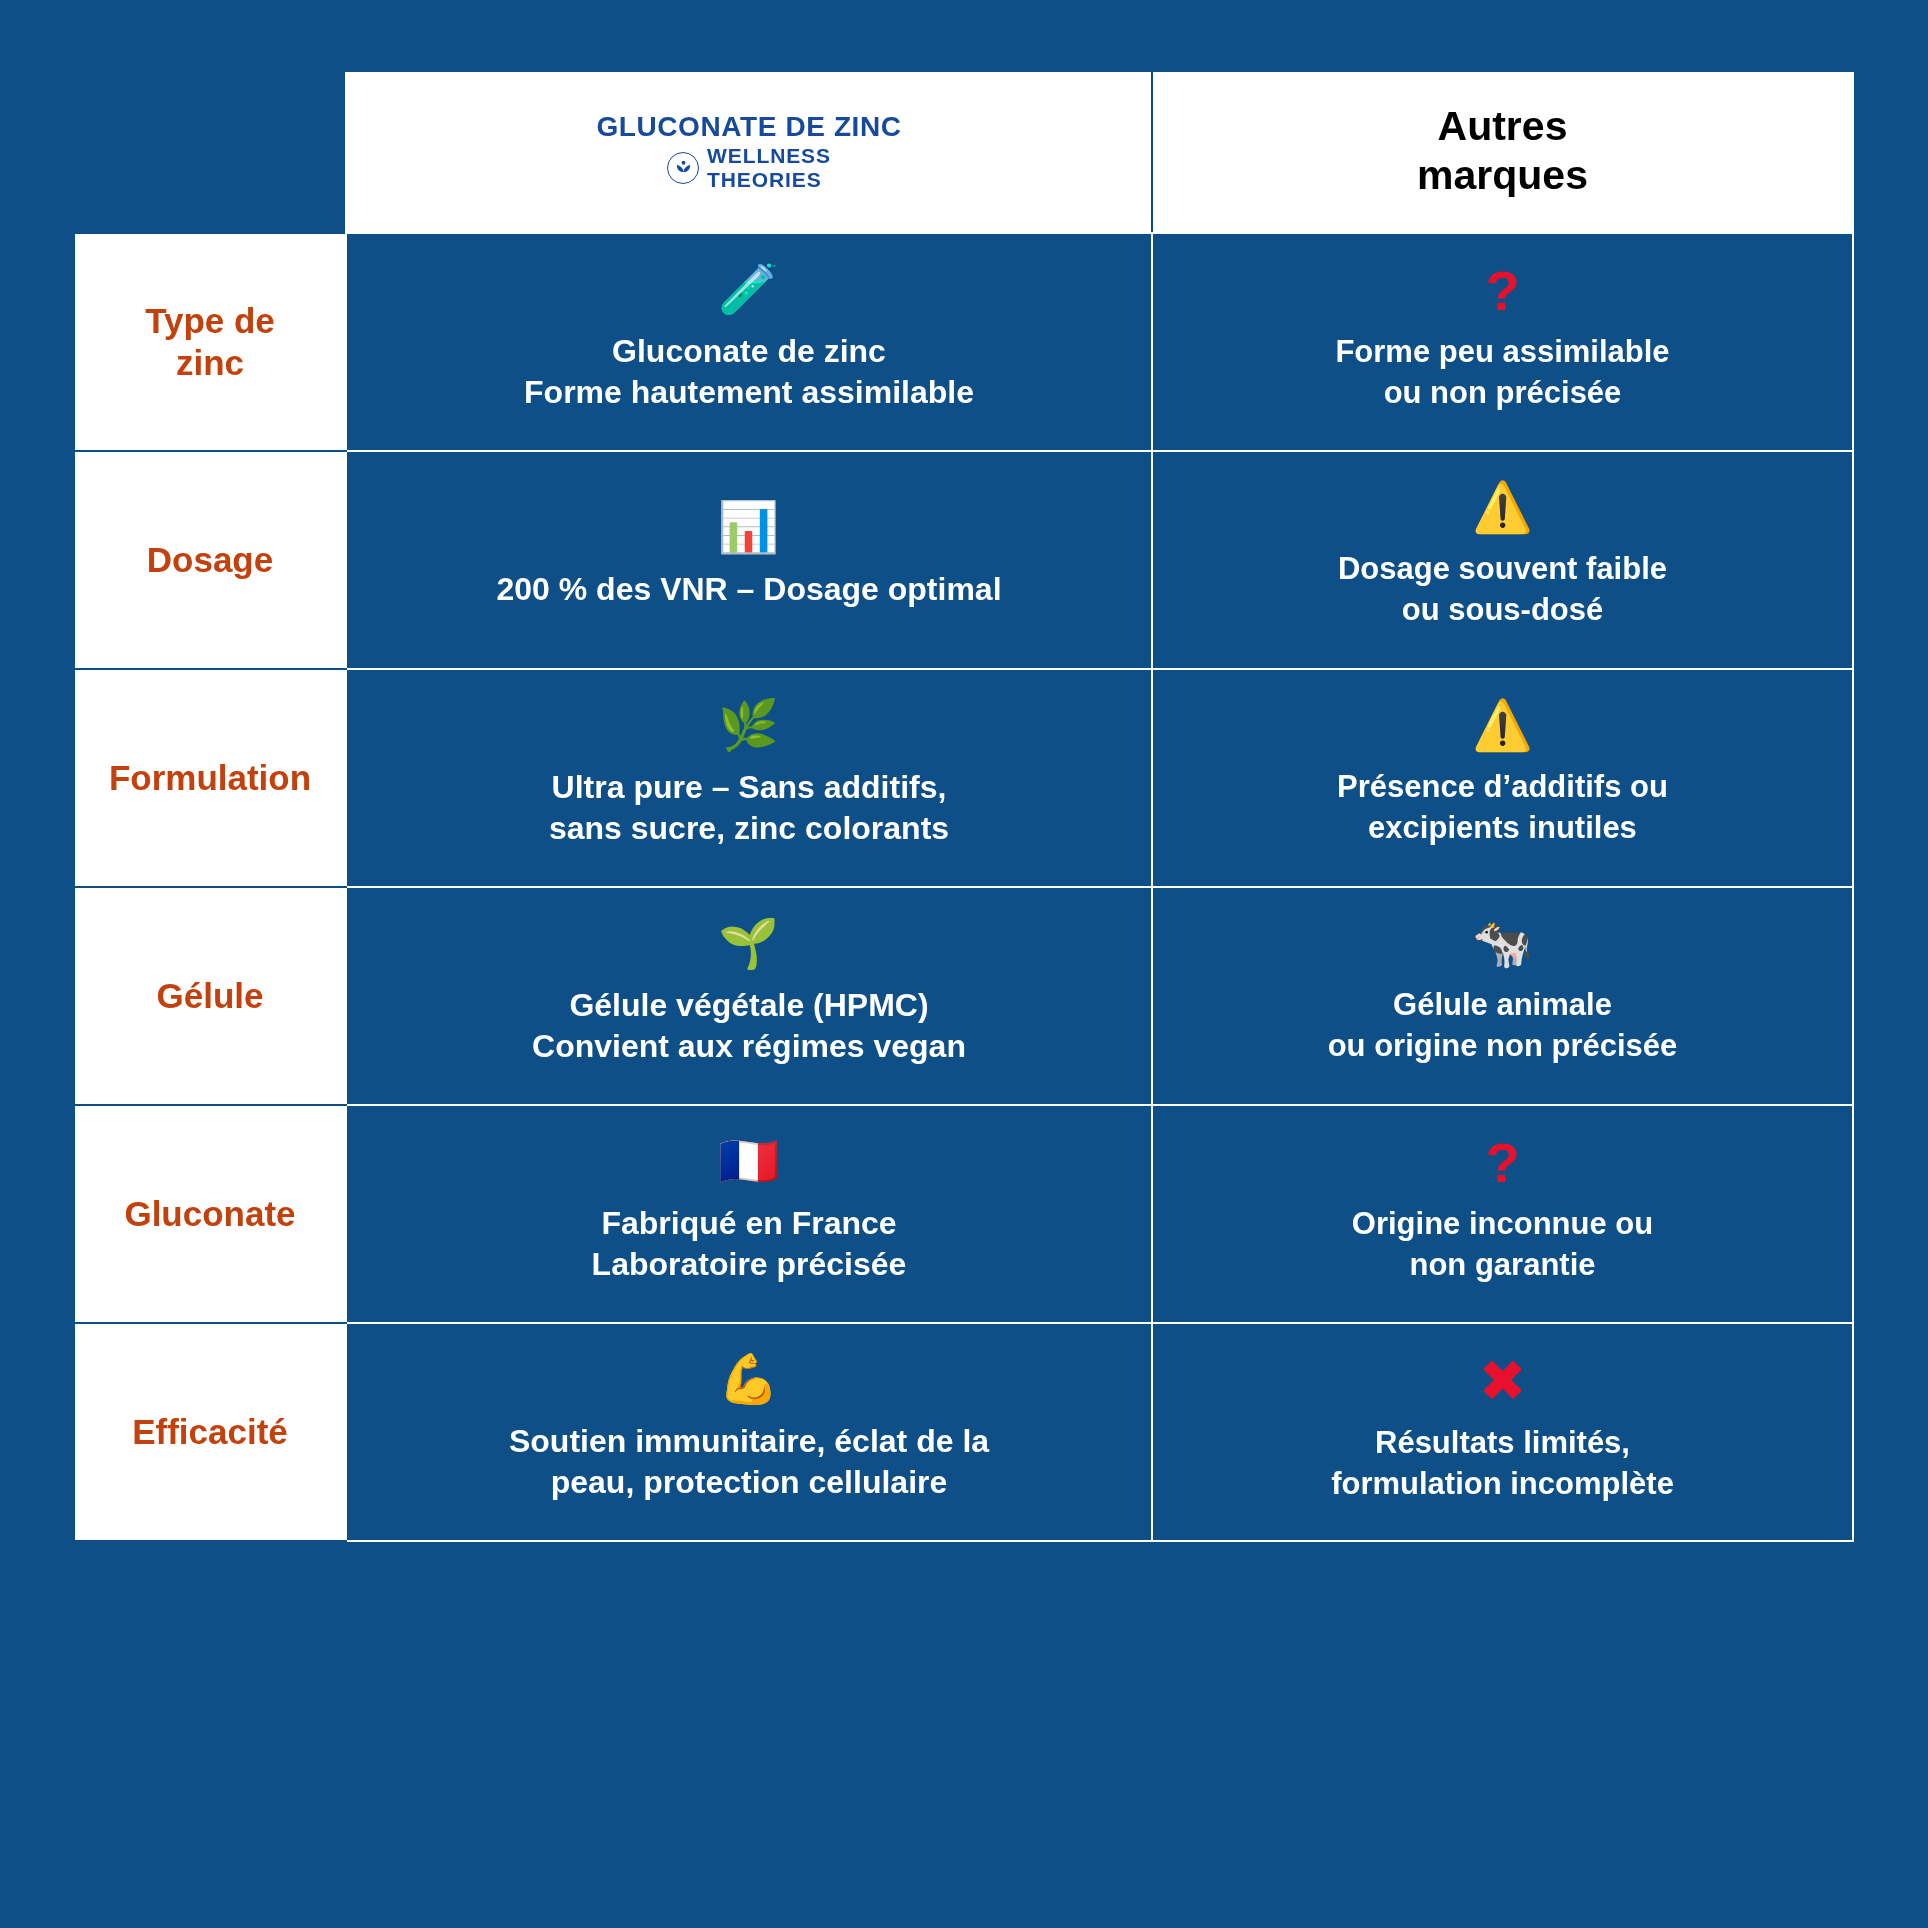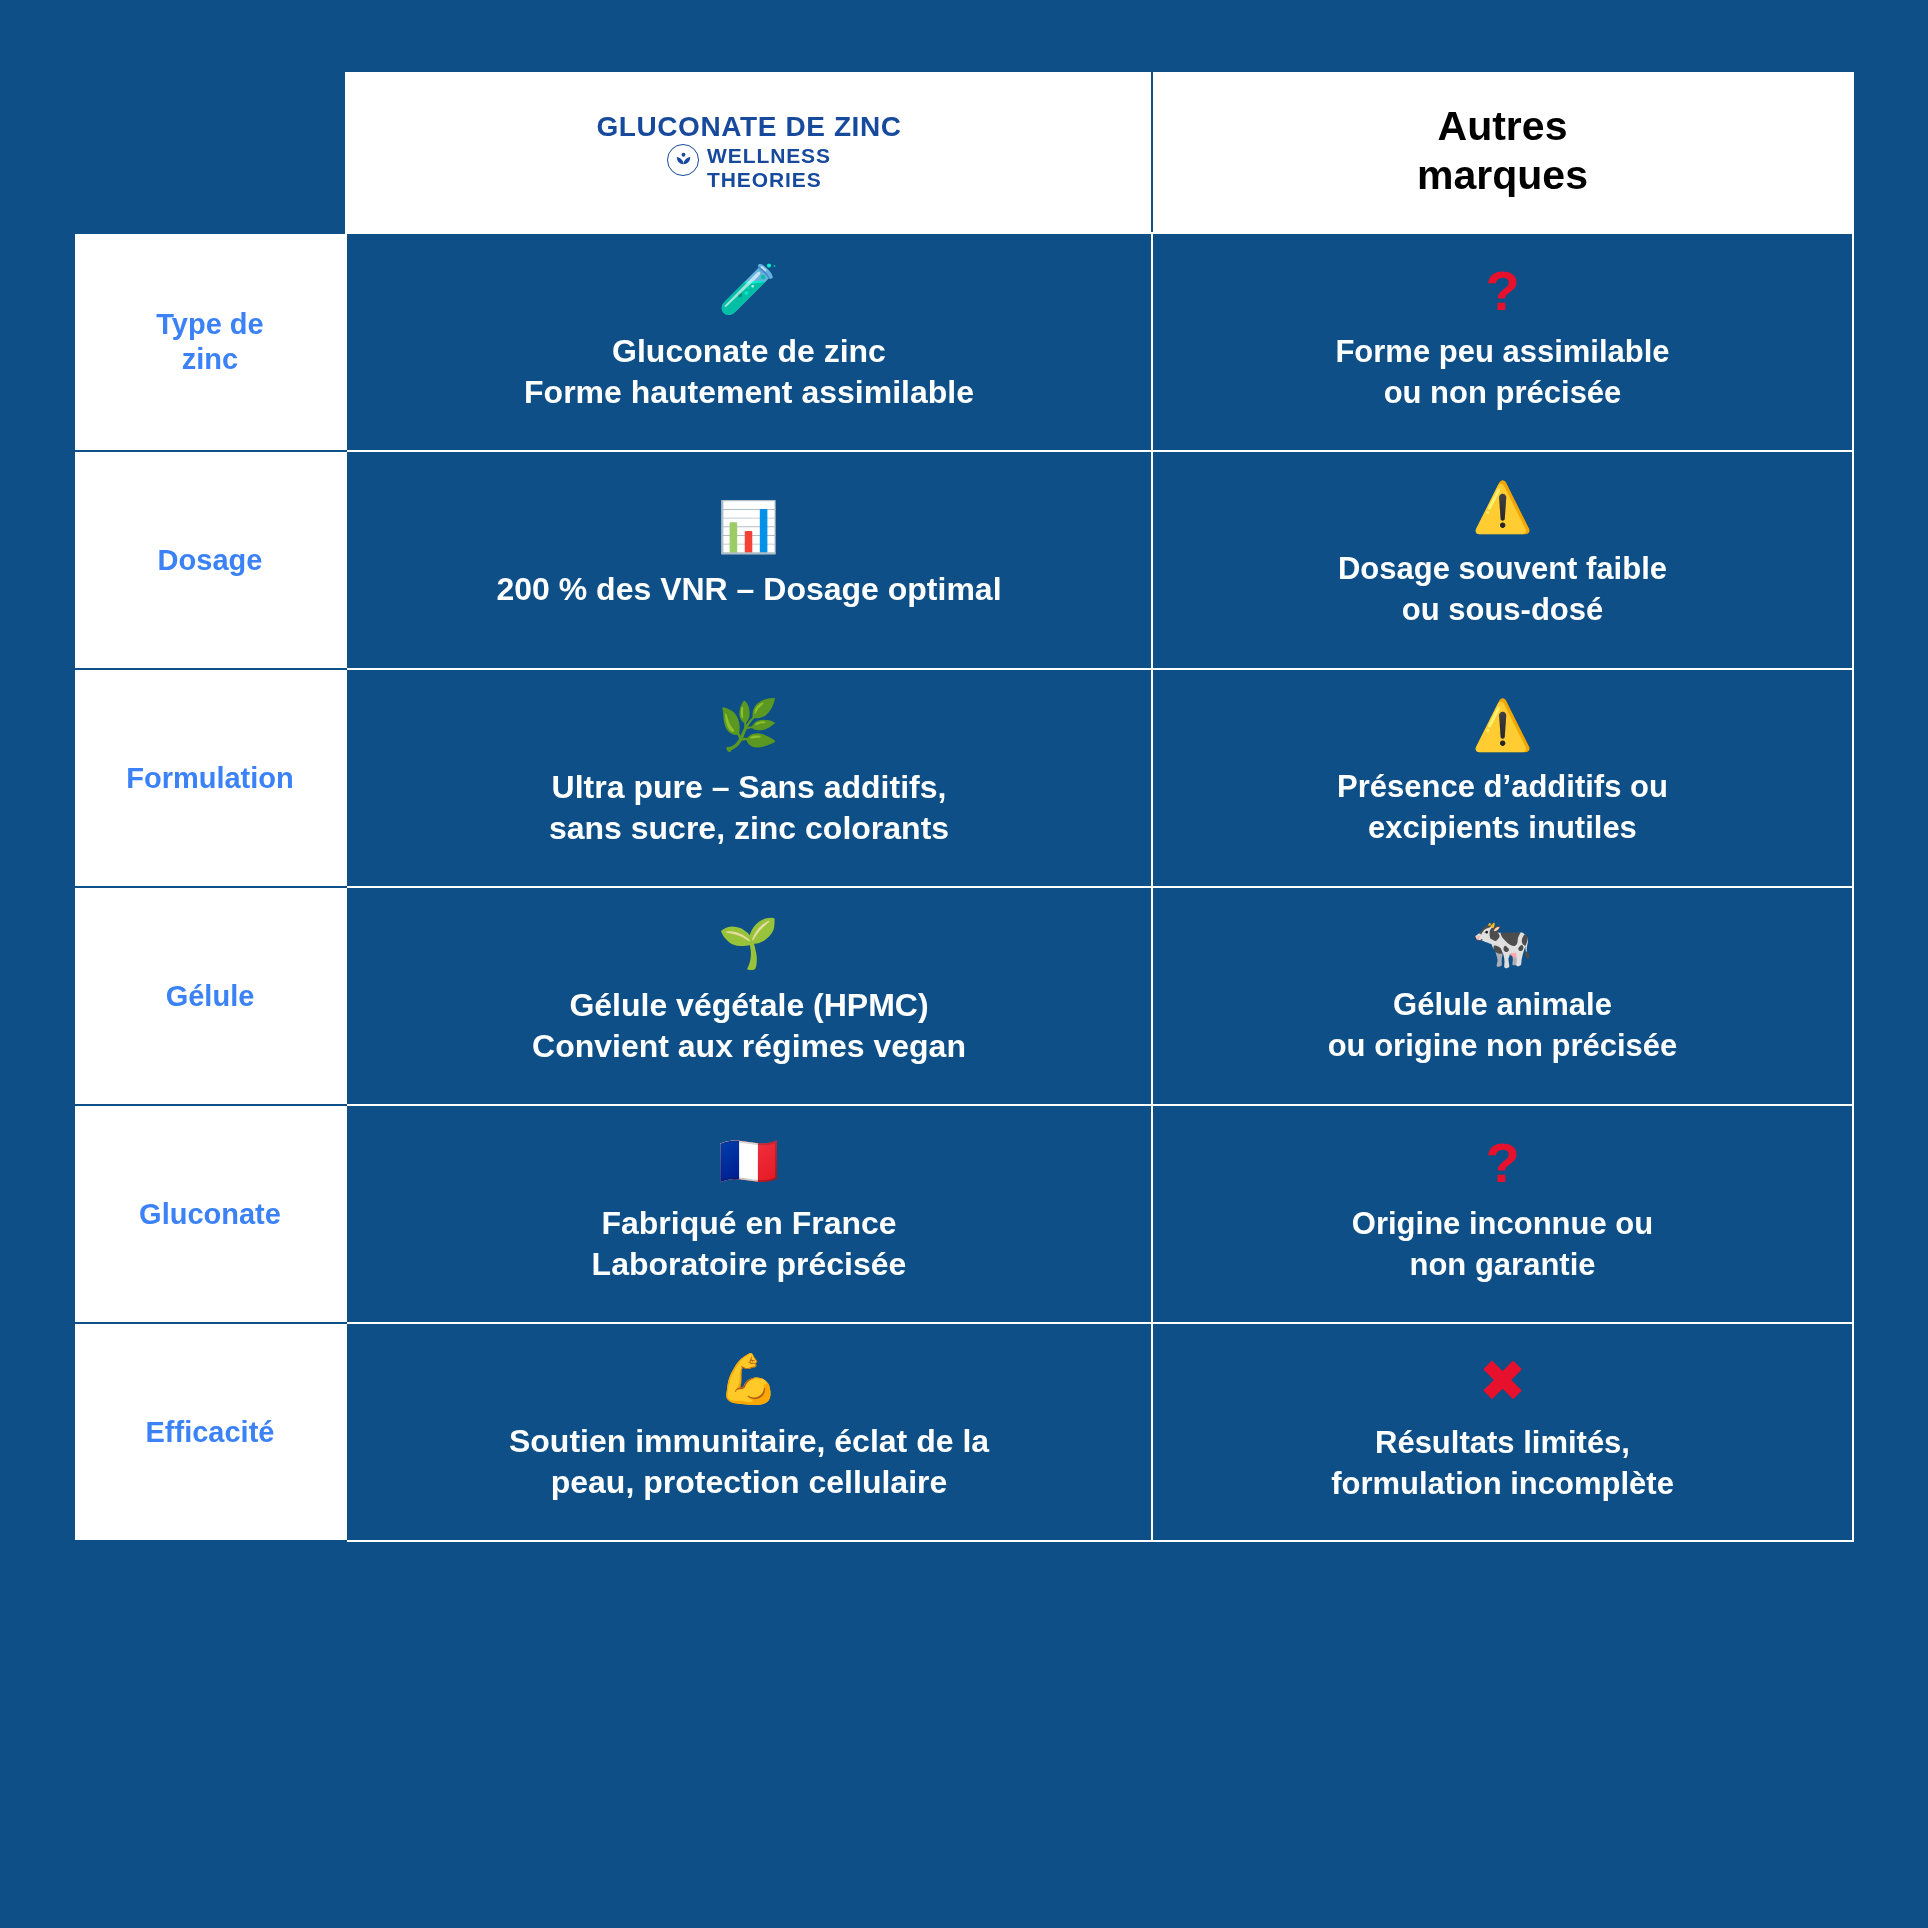--- a/index.html
+++ b/index.html
@@ -54,20 +54,21 @@
   .brand-title {
     color: #17499c;
     font-size: 28px;
     font-weight: bold;
     letter-spacing: 0.6px;
     line-height: 1.15;
   }
   .brand-logo {
     margin-top: 1px;
     display: flex;
+    align-items: center;
     justify-content: center;
     gap: 8px;
   }
   .brand-logo .mark {
     width: 32px;
     height: 32px;
     border: 1.9px solid #17499c;
     border-radius: 50%;
     display: inline-flex;
     align-items: center;
@@ -86,30 +87,30 @@
   .other-title {
     color: #000000;
     font-size: 41px;
     font-weight: bold;
     line-height: 1.2;
   }
 
   
   td.row-label {
     background: #ffffff;
-    color: #3b82f6;
+    color: #c2410c;
     font-weight: bold;
     text-align: center;
     vertical-align: middle;
     border-top: 2.8px solid #0d4f86;
     border-bottom: 2.8px solid #0d4f86;
     border-left: none;
     border-right: none;
     padding: 9.4px 13px;
-    font-size: 29px;
+    font-size: 35px;
     line-height: 1.2;
   }
   td.cell-brand, td.cell-other {
     background: #0d4f86;
     border: 2.8px solid #ffffff;
     text-align: center;
     vertical-align: middle;
     padding: 21px 26px 28px 26px;
     color: #ffffff;
   }

